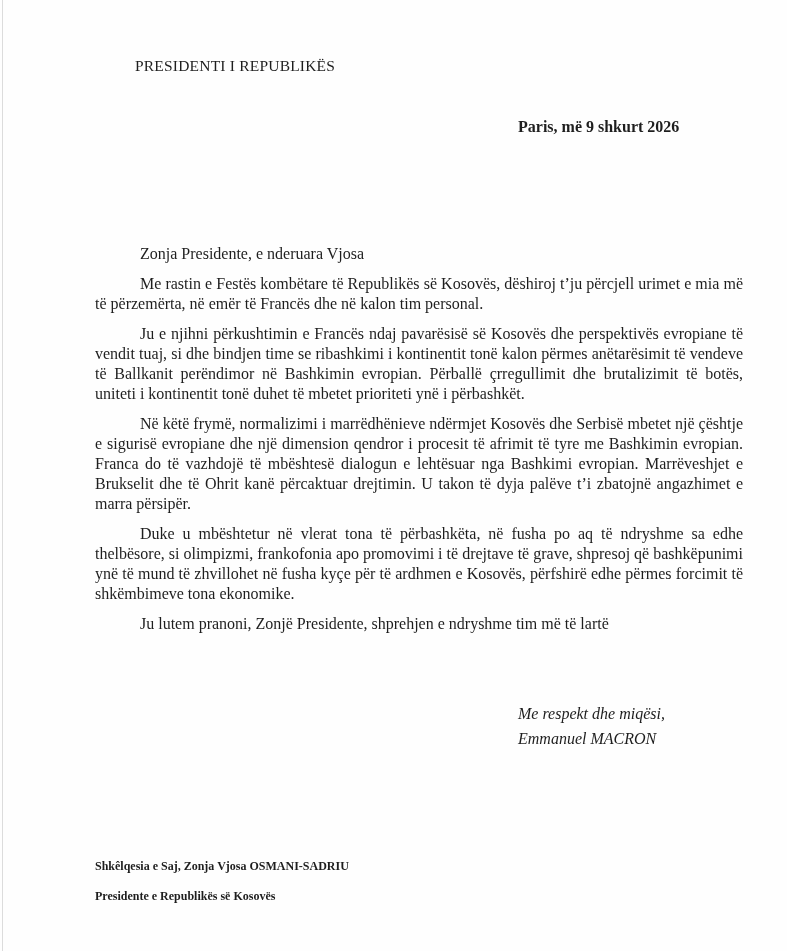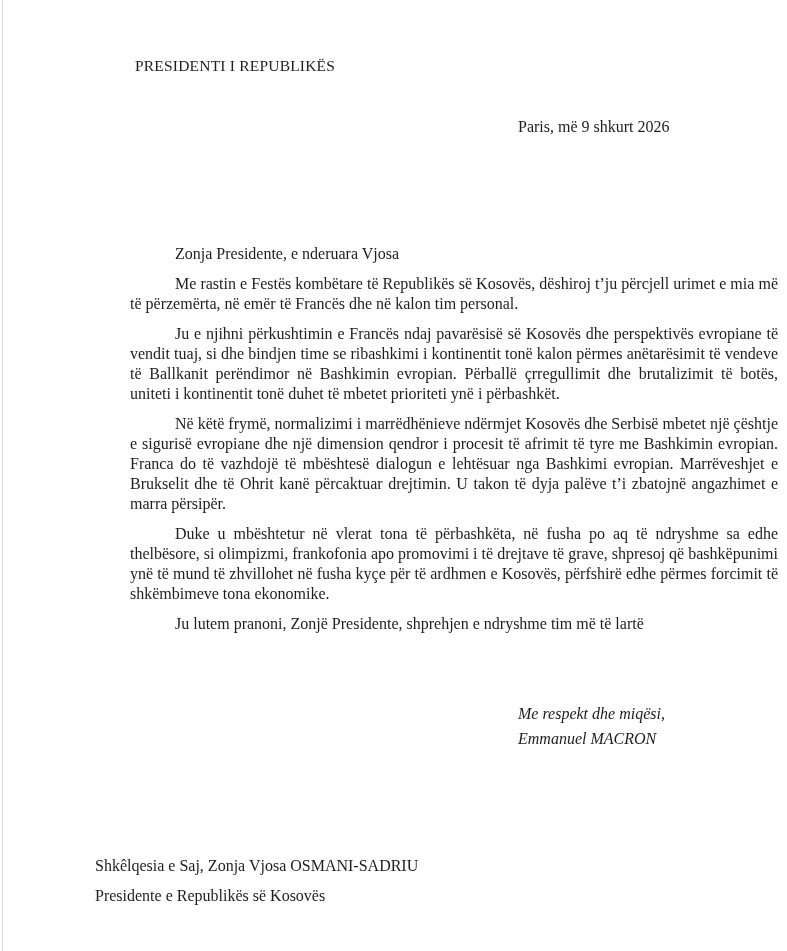--- a/index.html
+++ b/index.html
@@ -31,29 +31,29 @@
     letter-spacing: 0.2px;
     white-space: nowrap;
     margin-left: 40px;
   }
   .dateline {
     position: absolute;
     left: 518px;
     top: 118px;
     font-size: 16px;
     white-space: nowrap;
+    font-weight: bold;
   }
   .letter-body {
     position: absolute;
     left: 95px;
     top: 244px;
     width: 648px;
     font-size: 16px;
     line-height: 20px;
-    margin-left: 35px;
   }
   .letter-body p {
     margin: 0 0 10px 0;
     text-indent: 45px;
     text-align: justify;
   }
   .letter-body p.salutation {
     text-align: left;
   }
   .closing {
@@ -64,22 +64,23 @@
     line-height: 20px;
     font-style: italic;
   }
   .closing .signature {
     margin-top: 5px;
   }
   .recipient {
     position: absolute;
     left: 95px;
     top: 856px;
-    font-size: 16px;
+    font-size: 12px;
     line-height: 20px;
+    font-weight: bold;
   }
   .recipient .recipient-title {
     margin-top: 10px;
   }
 </style>
 </head>
 <body>
 
 <div class="page-edge-line"></div>
 

